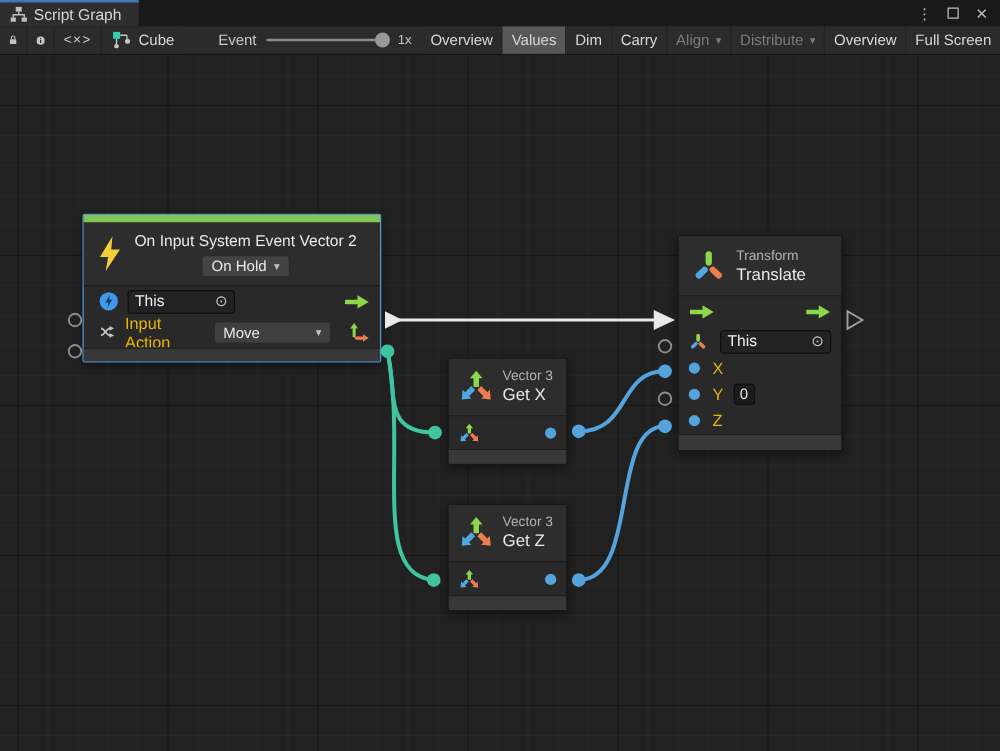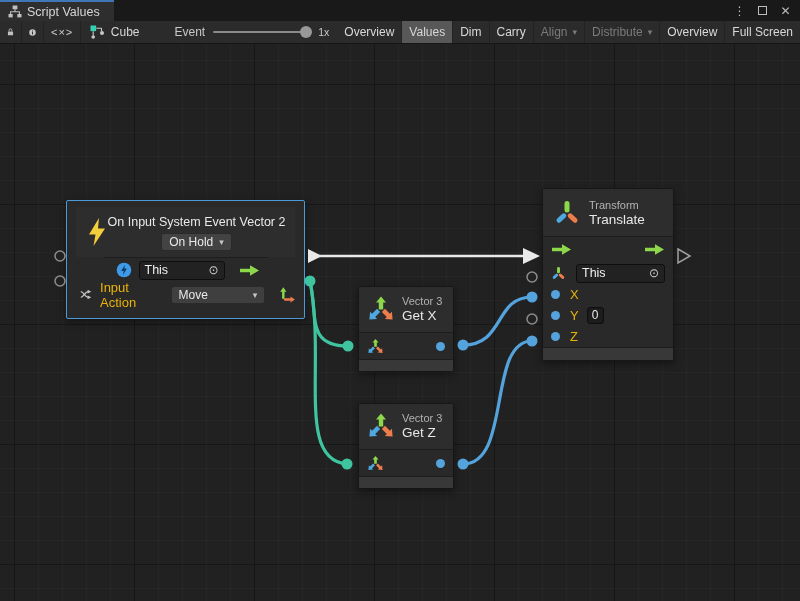--- a/index.html
+++ b/index.html
@@ -56,21 +56,21 @@
               border:1px solid #0e0e0e; border-radius:3px; height:19px; padding:0 5px; color:#efefef; font-size:12.5px; }
   .objfield .target { color:#c9c9c9; font-size:12px; line-height:12px; }
   .dropdown { display:flex; align-items:center; justify-content:space-between; background:#434343;
               border:1px solid #2a2a2a; border-radius:3px; height:18px; padding:0 7px; color:#e9e9e9; font-size:12px; }
   .dropdown .dd { font-size:9px; color:#c6c6c6; margin-left:6px; }
   .bluedot { width:9px; height:9px; border-radius:50%; background:#55a3dc; flex:none; }
   .valfield { background:#1c1c1c; border:1px solid #0e0e0e; border-radius:3px; min-width:17px; height:17px;
               display:flex; align-items:center; justify-content:center; color:#e8e8e8; font-size:12px; padding:0 4px; }
 
   
-  .ev-node { left:66px; top:156px; width:239px; height:119px;align-items:center; }
+  .ev-node { left:66px; top:127px; width:239px; height:119px; }
   .greenbar { height:6px; background:#83c553; flex:none; }
   .ev-header { height:50px; display:flex; align-items:center; padding:0 10px; }
   .ev-hcenter { flex:1; display:flex; flex-direction:column; align-items:center; }
   .ev-title { font-size:12.5px; color:#e9e9e9; margin-top:2px; }
   .ev-mode { margin-top:4px; }
   .ev-row { height:25px; padding-left:12px; gap:7px; }
 
   
   .get-node { left:358px; width:96px; height:86px; }
   .getx-node { top:242px; } .getz-node { top:359px; }
@@ -94,21 +94,21 @@
 <div class="window">
 
   <div class="tabbar">
     <div class="tab">
       <svg width="14" height="13" viewBox="0 0 14 13">
         <rect x="4.6" y="0.5" width="4.8" height="3.8" fill="#c0c0c0"></rect>
         <path d="M7 4.3 V6.8 M2.6 9 V6.8 H11.4 V9" stroke="#c0c0c0" stroke-width="1.1" fill="none"></path>
         <rect x="0.5" y="9" width="4.2" height="3.4" fill="#c0c0c0"></rect>
         <rect x="9.3" y="9" width="4.2" height="3.4" fill="#c0c0c0"></rect>
       </svg>
-      <span>Script Values</span>
+      <span>Script Graph</span>
     </div>
     <div class="winctrl">
       <div class="wbtn">⋮</div>
       <div class="wbtn">
           <span class="maxbox"></span>
         </div>
       <div class="wbtn">✕</div>
     </div>
   </div>
 

